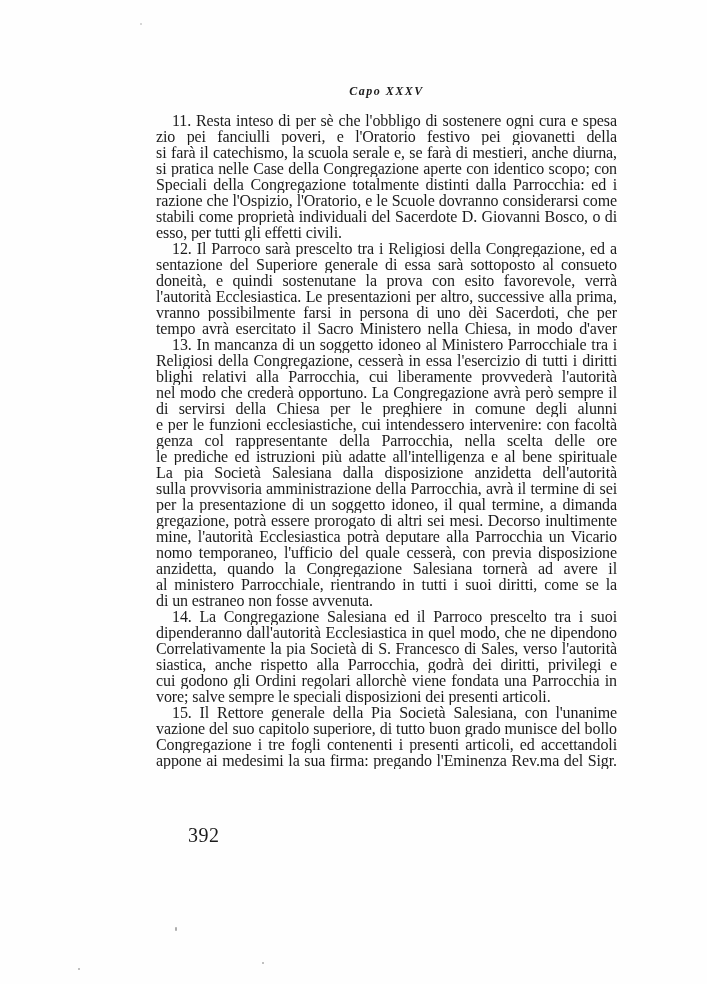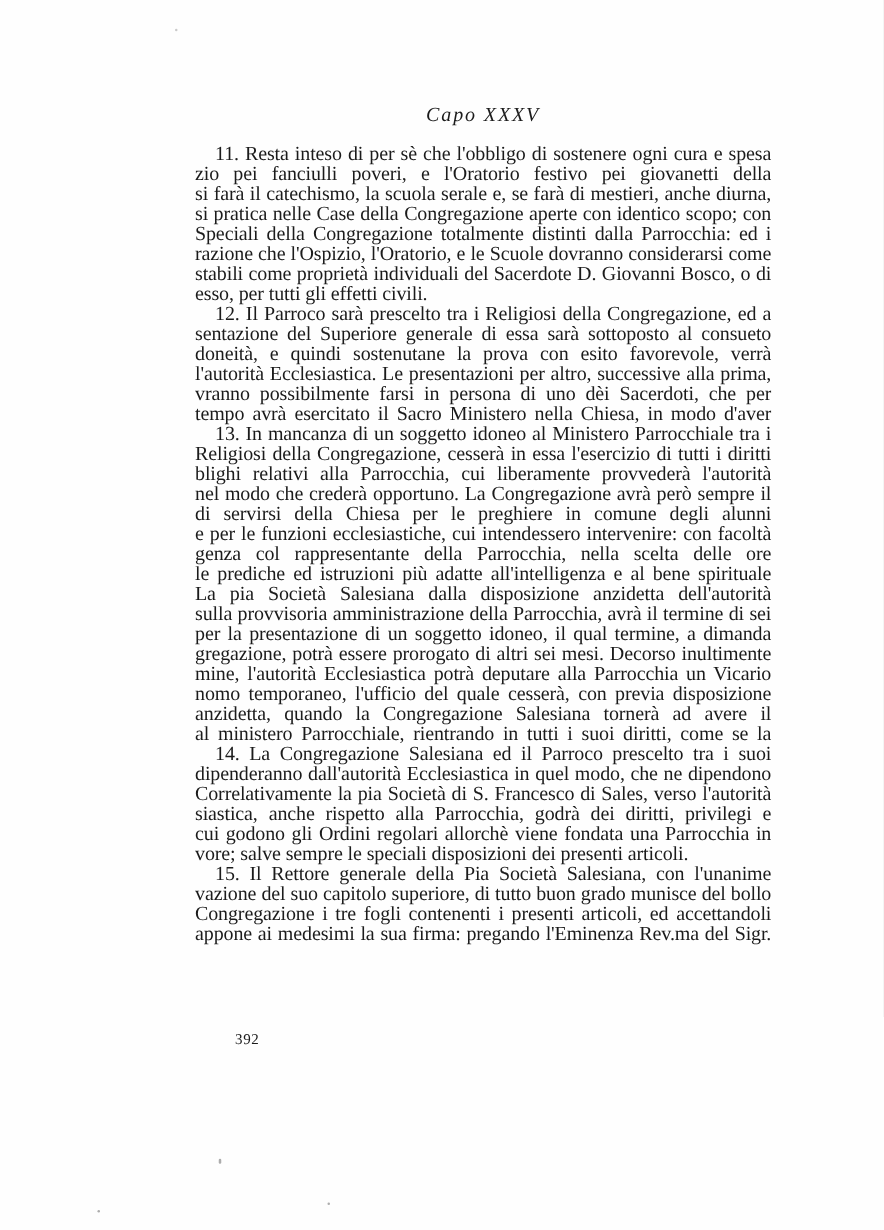--- a/index.html
+++ b/index.html
@@ -13,22 +13,22 @@
     overflow:hidden;
   }
   .column{
     position:absolute;
     left:156px;top:84px;
     width:461px;
   }
   .chapter-header{
     text-align:center;
     font-style:italic;
-    font-weight:normal;
-    font-size:16px;
+    font-weight:bold;
+    font-size:12px;
     letter-spacing:1.5px;
     margin:0 0 14px 0;
   }
   .para{margin:0;}
   .para .line{
     font-size:16px;
     line-height:16px;
     height:16px;
     overflow:hidden;
     letter-spacing:-0.1px;
@@ -37,21 +37,21 @@
   }
   .para .line.last{
     text-align-last:left;
   }
   .para .line.first{
     text-indent:16px;
   }
   .page-number{
     position:absolute;
     left:188px;top:824px;
-    font-size:12px;
+    font-size:20px;
     letter-spacing:0.5px;
   }
   .speck{
     position:absolute;
     background:#6a6a6a;
     opacity:.55;
     border-radius:1px;
   }
   .speck.s1{left:175px;top:927px;width:2px;height:4px;}
   .speck.s2{left:78px;top:968px;width:2px;height:2px;}
@@ -95,20 +95,21 @@
           <div class="line">genza col rappresentante della Parrocchia, nella scelta delle ore convenienti per</div>
           <div class="line">le prediche ed istruzioni più adatte all'intelligenza e al bene spirituale degli alunni.</div>
           <div class="line">La pia Società Salesiana dalla disposizione anzidetta dell'autorità Ecclesiastica,</div>
           <div class="line">sulla provvisoria amministrazione della Parrocchia, avrà il termine di sei mesi</div>
           <div class="line">per la presentazione di un soggetto idoneo, il qual termine, a dimanda della Con-</div>
           <div class="line">gregazione, potrà essere prorogato di altri sei mesi. Decorso inultimente il ter-</div>
           <div class="line">mine, l'autorità Ecclesiastica potrà deputare alla Parrocchia un Vicario od Eco-</div>
           <div class="line">nomo temporaneo, l'ufficio del quale cesserà, con previa disposizione dell'autorità</div>
           <div class="line">anzidetta, quando la Congregazione Salesiana tornerà ad avere il soggetto idoneo</div>
           <div class="line">al ministero Parrocchiale, rientrando in tutti i suoi diritti, come se la nomina</div>
+          <div class="line last">di un estraneo non fosse avvenuta.</div>
         </div>
         <div class="para">
           <div class="line first">14. La Congregazione Salesiana ed il Parroco prescelto tra i suoi Religiosi</div>
           <div class="line">dipenderanno dall'autorità Ecclesiastica in quel modo, che ne dipendono gli</div>
           <div class="line">Correlativamente la pia Società di S. Francesco di Sales, verso l'autorità Eccle-</div>
           <div class="line">siastica, anche rispetto alla Parrocchia, godrà dei diritti, privilegi e facoltà, di</div>
           <div class="line">cui godono gli Ordini regolari allorchè viene fondata una Parrocchia in loro fa-</div>
           <div class="line last">vore; salve sempre le speciali disposizioni dei presenti articoli.</div>
         </div>
         <div class="para">

